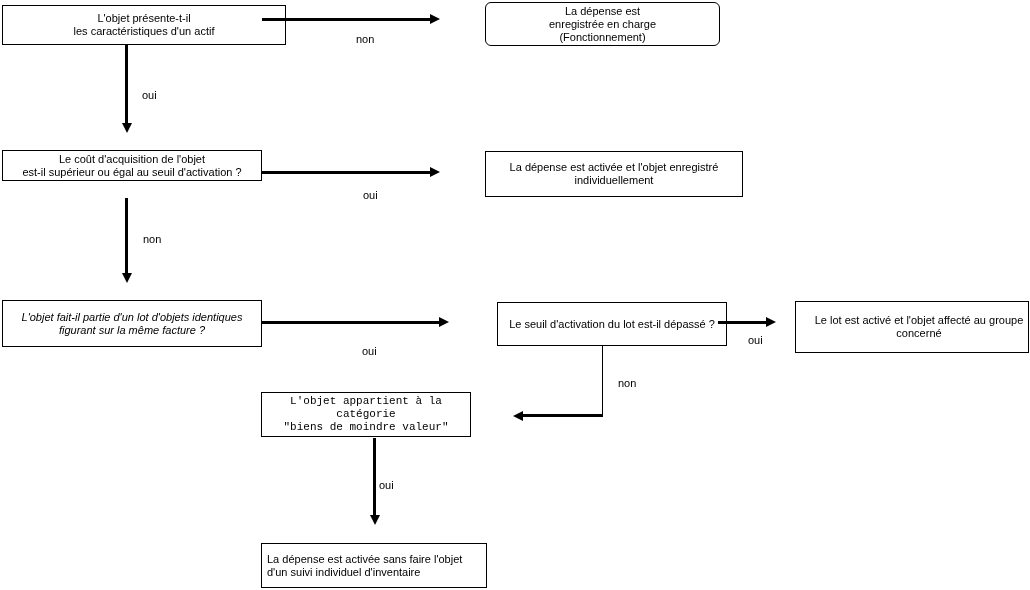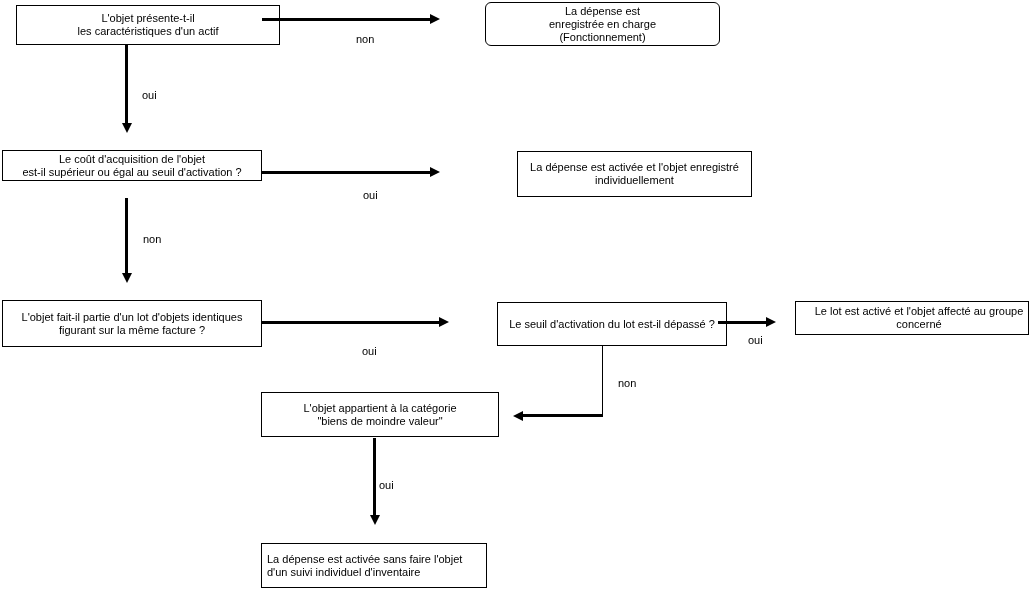--- a/index.html
+++ b/index.html
@@ -48,71 +48,71 @@
   .head-down{position:absolute;width:0;height:0;
     border-left:5px solid transparent;border-right:5px solid transparent;
     border-top:10px solid var(--line);}
   .edge-label{position:absolute;line-height:13px;}
 </style>
 </head>
 <body>
 
 <div class="stage">
 
-  <div class="node" style="left:16px;top:5px;width:264px;height:40px;">L'objet présente-t-il
+  <div class="node" style="left:2px;top:5px;width:284px;height:40px;">L'objet présente-t-il
 les caractéristiques d'un actif</div>
 
   <div class="node" style="left:485px;top:2px;width:235px;height:44px;border-radius:6px;">La dépense est
 enregistrée en charge
 (Fonctionnement)</div>
 
   <div class="hline" style="left:262px;top:18px;width:168px;"></div>
   <div class="head-right" style="left:430px;top:14px;"></div>
   <span class="edge-label" style="left:356px;top:33px;">non</span>
 
   <div class="vline" style="left:125px;top:45px;height:78px;"></div>
   <div class="head-down" style="left:122px;top:123px;"></div>
   <span class="edge-label" style="left:142px;top:89px;">oui</span>
 
   <div class="node" style="left:2px;top:150px;width:260px;height:31px;">Le coût d'acquisition de l'objet
 est-il supérieur ou égal au seuil d'activation ?</div>
 
-  <div class="node" style="left:485px;top:151px;width:235px;height:46px;margin-left:32px;">La dépense est activée et l'objet enregistré
+  <div class="node" style="left:485px;top:151px;width:258px;height:46px;">La dépense est activée et l'objet enregistré
 individuellement</div>
 
   <div class="hline" style="left:262px;top:171px;width:168px;"></div>
   <div class="head-right" style="left:430px;top:167px;"></div>
   <span class="edge-label" style="left:363px;top:189px;">oui</span>
 
   <div class="vline" style="left:125px;top:198px;height:75px;"></div>
   <div class="head-down" style="left:122px;top:273px;"></div>
   <span class="edge-label" style="left:143px;top:233px;">non</span>
 
-  <div class="node" style="left:2px;top:300px;width:260px;height:47px;">L'objet fait-il partie d'un lot d'objets identiques
+  <div class="node" style="left:2px;top:300px;width:260px;height:47px;font-style:italic;">L'objet fait-il partie d'un lot d'objets identiques
 figurant sur la même facture ?</div>
 
   <div class="node" style="left:497px;top:302px;width:230px;height:44px;">Le seuil d'activation du lot est-il dépassé ?</div>
 
-  <div class="node" style="left:795px;top:301px;width:234px;height:34px;padding-left:16px;">Le lot est activé et l'objet affecté au groupe
+  <div class="node" style="left:795px;top:301px;width:234px;height:52px;padding-left:16px;">Le lot est activé et l'objet affecté au groupe
 concerné</div>
 
   <div class="hline" style="left:262px;top:321px;width:177px;"></div>
   <div class="head-right" style="left:439px;top:317px;"></div>
   <span class="edge-label" style="left:362px;top:345px;">oui</span>
 
   <div class="hline" style="left:718px;top:321px;width:48px;"></div>
   <div class="head-right" style="left:766px;top:317px;"></div>
   <span class="edge-label" style="left:748px;top:334px;">oui</span>
 
   <div class="thin-vline" style="left:602px;top:346px;height:70px;"></div>
   <div class="hline" style="left:523px;top:414px;width:80px;"></div>
   <div class="head-left" style="left:513px;top:411px;"></div>
   <span class="edge-label" style="left:618px;top:377px;">non</span>
 
-  <div class="node" style="left:261px;top:392px;width:238px;height:45px;">L'objet appartient à la catégorie
+  <div class="node" style="left:261px;top:392px;width:210px;height:45px;font-family:Liberation Mono, monospace;">L'objet appartient à la catégorie
 "biens de moindre valeur"</div>
 
   <div class="vline" style="left:373px;top:438px;height:77px;"></div>
   <div class="head-down" style="left:370px;top:515px;"></div>
   <span class="edge-label" style="left:379px;top:479px;">oui</span>
 
   <div class="node left-align" style="left:261px;top:543px;width:226px;height:45px;">La dépense est activée sans faire l'objet
 d'un suivi individuel d'inventaire</div>
 
 </div>

